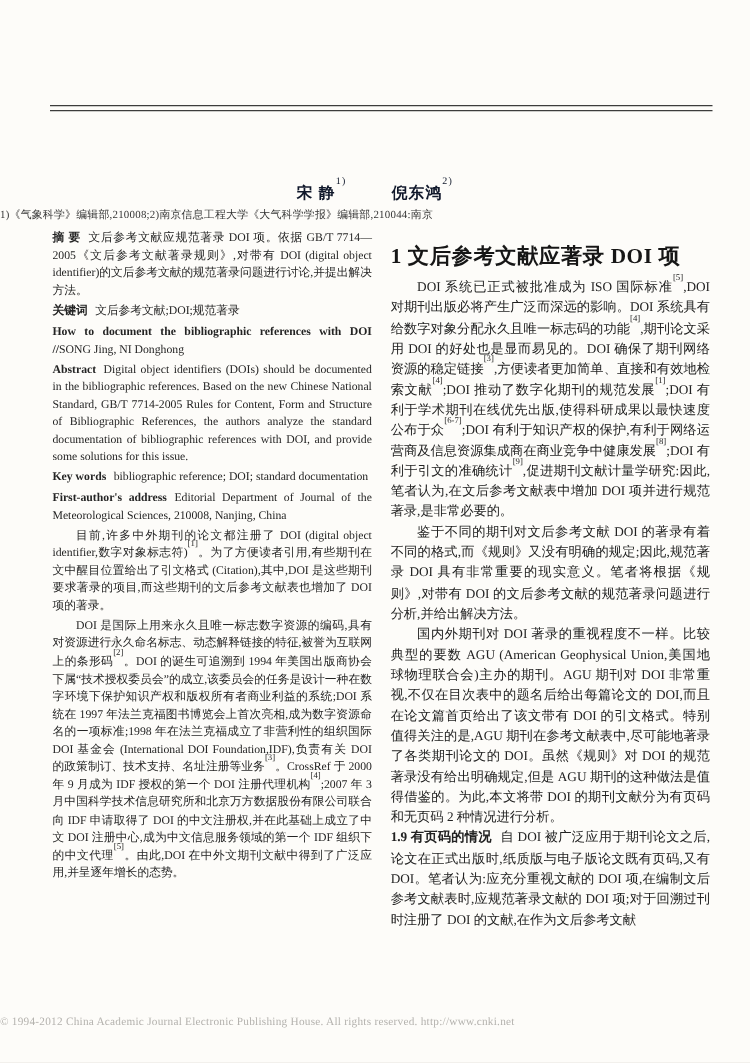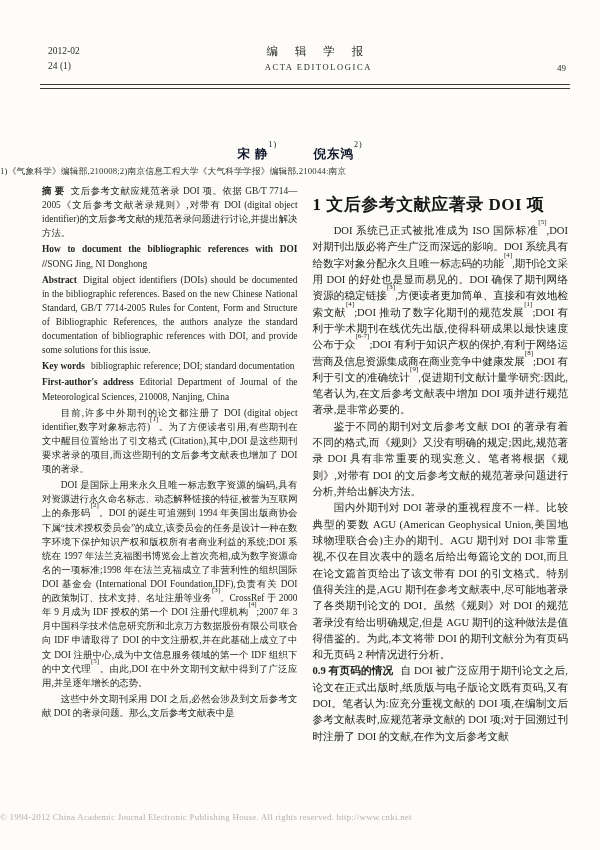--- a/index.html
+++ b/index.html
@@ -45,60 +45,49 @@
   sup{font-size:7px;line-height:0;vertical-align:top;position:relative;top:-1px;}
   
   .footer{position:absolute;left:0;right:0;bottom:28px;text-align:left;
     font-size:9px;color:#b4b2ae;letter-spacing:.2px;}
 </style>
 </head>
 <body>
 
 <div class="page">
 
-  <div class="header">
-    <div class="head-left">
-      <div>2012-02</div>
-      <div>24 (1)</div>
-    </div>
-    <div class="head-center">
-      <div class="journal-cn">编 辑 学 报</div>
-      <div class="journal-en">ACTA EDITOLOGICA</div>
-    </div>
-    <div class="head-right">49</div>
-  </div>
   <div class="double-rule"></div>
 
   <div class="authors">
     <span class="author"><span>宋  静</span><sup>1)</sup></span>
     <span class="author"><span>倪东鸿</span><sup>2)</sup></span>
   </div>
   <div class="affiliation">1)《气象科学》编辑部,210008;2)南京信息工程大学《大气科学学报》编辑部,210044:南京</div>
 
   <div class="columns">
 
     <div class="col fm">
       <p><span class="lbl">摘  要</span><span>文后参考文献应规范著录 DOI 项。依据 GB/T 7714—2005《文后参考文献著录规则》,对带有 DOI (digital object identifier)的文后参考文献的规范著录问题进行讨论,并提出解决方法。</span></p>
+      <p><span class="lbl">关键词</span><span>文后参考文献;DOI;规范著录</span></p>
       <p><span class="entitle">How to document the bibliographic references with DOI //</span><span>SONG Jing, NI Donghong</span></p>
       <p><span class="lbl">Abstract</span><span>Digital object identifiers (DOIs) should be documented in the bibliographic references. Based on the new Chinese National Standard, GB/T 7714-2005 Rules for Content, Form and Structure of Bibliographic References, the authors analyze the standard documentation of bibliographic references with DOI, and provide some solutions for this issue.</span></p>
       <p><span class="lbl">Key words</span><span>bibliographic reference; DOI; standard documentation</span></p>
       <p><span class="lbl">First-author's address</span><span>Editorial Department of Journal of the Meteorological Sciences, 210008, Nanjing, China</span></p>
 
       <p class="para indent gap-top">目前,许多中外期刊的论文都注册了 DOI (digital object identifier,数字对象标志符)<sup>[1]</sup>。为了方便读者引用,有些期刊在文中醒目位置给出了引文格式 (Citation),其中,DOI 是这些期刊要求著录的项目,而这些期刊的文后参考文献表也增加了 DOI 项的著录。</p>
       <p class="para indent">DOI 是国际上用来永久且唯一标志数字资源的编码,具有对资源进行永久命名标志、动态解释链接的特征,被誉为互联网上的条形码<sup>[2]</sup>。DOI 的诞生可追溯到 1994 年美国出版商协会下属“技术授权委员会”的成立,该委员会的任务是设计一种在数字环境下保护知识产权和版权所有者商业利益的系统;DOI 系统在 1997 年法兰克福图书博览会上首次亮相,成为数字资源命名的一项标准;1998 年在法兰克福成立了非营利性的组织国际 DOI 基金会 (International DOI Foundation,IDF),负责有关 DOI 的政策制订、技术支持、名址注册等业务<sup>[3]</sup>。CrossRef 于 2000 年 9 月成为 IDF 授权的第一个 DOI 注册代理机构<sup>[4]</sup>;2007 年 3 月中国科学技术信息研究所和北京万方数据股份有限公司联合向 IDF 申请取得了 DOI 的中文注册权,并在此基础上成立了中文 DOI 注册中心,成为中文信息服务领域的第一个 IDF 组织下的中文代理<sup>[5]</sup>。由此,DOI 在中外文期刊文献中得到了广泛应用,并呈逐年增长的态势。</p>
-      <p class="para indent">这些中外文期刊采用 DOI 之后,必然会涉及到文后参考文献 DOI 的著录问题。那么,文后参考文献表中是</p>
     </div>
 
     <div class="col">
 
       <h2 class="sec-head">1  文后参考文献应著录 DOI 项</h2>
       <p class="para indent">DOI 系统已正式被批准成为 ISO 国际标准<sup>[5]</sup>,DOI 对期刊出版必将产生广泛而深远的影响。DOI 系统具有给数字对象分配永久且唯一标志码的功能<sup>[4]</sup>,期刊论文采用 DOI 的好处也是显而易见的。DOI 确保了期刊网络资源的稳定链接<sup>[3]</sup>,方便读者更加简单、直接和有效地检索文献<sup>[4]</sup>;DOI 推动了数字化期刊的规范发展<sup>[1]</sup>;DOI 有利于学术期刊在线优先出版,使得科研成果以最快速度公布于众<sup>[6-7]</sup>;DOI 有利于知识产权的保护,有利于网络运营商及信息资源集成商在商业竞争中健康发展<sup>[8]</sup>;DOI 有利于引文的准确统计<sup>[9]</sup>,促进期刊文献计量学研究:因此,笔者认为,在文后参考文献表中增加 DOI 项并进行规范著录,是非常必要的。</p>
       <p class="para indent">鉴于不同的期刊对文后参考文献 DOI 的著录有着不同的格式,而《规则》又没有明确的规定;因此,规范著录 DOI 具有非常重要的现实意义。笔者将根据《规则》,对带有 DOI 的文后参考文献的规范著录问题进行分析,并给出解决方法。</p>
 
       <p class="para indent">国内外期刊对 DOI 著录的重视程度不一样。比较典型的要数 AGU (American Geophysical Union,美国地球物理联合会)主办的期刊。AGU 期刊对 DOI 非常重视,不仅在目次表中的题名后给出每篇论文的 DOI,而且在论文篇首页给出了该文带有 DOI 的引文格式。特别值得关注的是,AGU 期刊在参考文献表中,尽可能地著录了各类期刊论文的 DOI。虽然《规则》对 DOI 的规范著录没有给出明确规定,但是 AGU 期刊的这种做法是值得借鉴的。为此,本文将带 DOI 的期刊文献分为有页码和无页码 2 种情况进行分析。</p>
-      <p class="para"><span class="runin">0.9  有页码的情况</span><span>自 DOI 被广泛应用于期刊论文之后,论文在正式出版时,纸质版与电子版论文既有页码,又有 DOI。笔者认为:应充分重视文献的 DOI 项,在编制文后参考文献表时,应规范著录文献的 DOI 项;对于回溯过刊时注册了 DOI 的文献,在作为文后参考文献</span></p>
+      <p class="para"><span class="runin">1.9  有页码的情况</span><span>自 DOI 被广泛应用于期刊论文之后,论文在正式出版时,纸质版与电子版论文既有页码,又有 DOI。笔者认为:应充分重视文献的 DOI 项,在编制文后参考文献表时,应规范著录文献的 DOI 项;对于回溯过刊时注册了 DOI 的文献,在作为文后参考文献</span></p>
     </div>
 
   </div>
 
   <div class="footer">© 1994-2012 China Academic Journal Electronic Publishing House. All rights reserved.    http://www.cnki.net</div>
 
 </div>
 
 </body></html>

